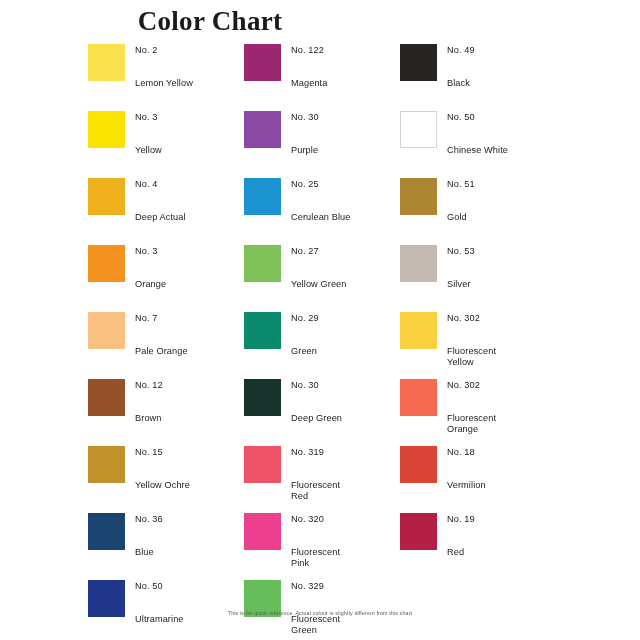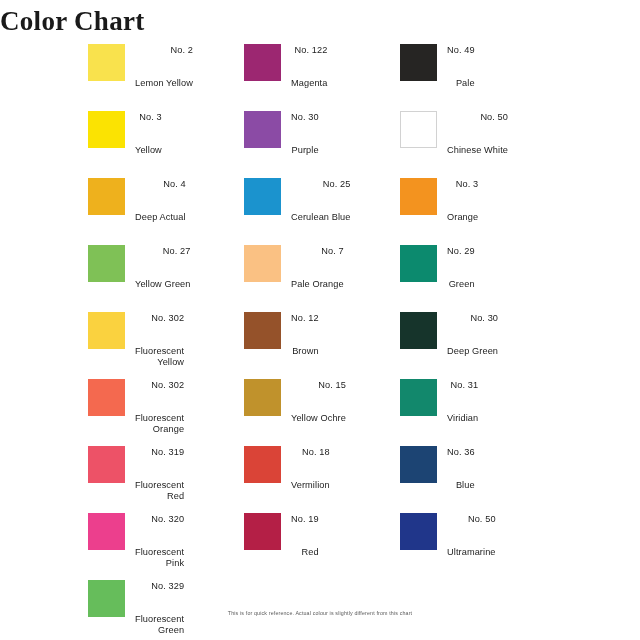--- a/index.html
+++ b/index.html
@@ -18,41 +18,40 @@
     width: 640px;
     height: 640px;
     position: relative;
     background: #ffffff;
   }
   #chart-title {
     position: absolute;
     top: 6px;
     left: 0;
     width: 420px;
-    text-align: left;
+    text-align: center;
     font-family: "Liberation Serif", serif;
     font-weight: bold;
     font-size: 27px;
     letter-spacing: 0.3px;
     color: #1a1a1a;
   }
   #swatch-grid {
     position: absolute;
     top: 44px;
     left: 88px;
     width: 540px;
     display: grid;
     grid-template-columns: 156px 156px 180px;
     grid-auto-rows: 67px;
   }
   .swatch-cell {
     display: flex;
     flex-direction: row;
     align-items: flex-start;
-    text-align: right;
   }
   .swatch-chip {
     width: 37px;
     height: 37px;
     flex: 0 0 37px;
     box-sizing: border-box;
   }
   .swatch-chip.outlined {
     border: 1px solid #d2d2d2;
   }
@@ -103,21 +102,21 @@
         <div class="swatch-chip" style="background-color: rgb(156, 39, 113);"></div>
         <div class="swatch-text">
           <span class="swatch-code">No. 122</span>
           <span class="swatch-name">Magenta</span>
         </div>
       </div>
       <div class="swatch-cell">
         <div class="swatch-chip" style="background-color: rgb(38, 37, 35);"></div>
         <div class="swatch-text">
           <span class="swatch-code">No. 49</span>
-          <span class="swatch-name">Pale</span>
+          <span class="swatch-name">Black</span>
         </div>
       </div>
       <div class="swatch-cell">
         <div class="swatch-chip" style="background-color: rgb(251, 227, 2);"></div>
         <div class="swatch-text">
           <span class="swatch-code">No. 3</span>
           <span class="swatch-name">Yellow</span>
         </div>
       </div>
       <div class="swatch-cell">
@@ -142,34 +141,48 @@
         </div>
       </div>
       <div class="swatch-cell">
         <div class="swatch-chip" style="background-color: rgb(27, 147, 206);"></div>
         <div class="swatch-text">
           <span class="swatch-code">No. 25</span>
           <span class="swatch-name">Cerulean Blue</span>
         </div>
       </div>
       <div class="swatch-cell">
+        <div class="swatch-chip" style="background-color: rgb(171, 133, 48);"></div>
+        <div class="swatch-text">
+          <span class="swatch-code">No. 51</span>
+          <span class="swatch-name">Gold</span>
+        </div>
+      </div>
+      <div class="swatch-cell">
         <div class="swatch-chip" style="background-color: rgb(243, 147, 31);"></div>
         <div class="swatch-text">
           <span class="swatch-code">No. 3</span>
           <span class="swatch-name">Orange</span>
         </div>
       </div>
       <div class="swatch-cell">
         <div class="swatch-chip" style="background-color: rgb(127, 193, 86);"></div>
         <div class="swatch-text">
           <span class="swatch-code">No. 27</span>
           <span class="swatch-name">Yellow Green</span>
         </div>
       </div>
       <div class="swatch-cell">
+        <div class="swatch-chip" style="background-color: rgb(195, 187, 178);"></div>
+        <div class="swatch-text">
+          <span class="swatch-code">No. 53</span>
+          <span class="swatch-name">Silver</span>
+        </div>
+      </div>
+      <div class="swatch-cell">
         <div class="swatch-chip" style="background-color: rgb(250, 193, 131);"></div>
         <div class="swatch-text">
           <span class="swatch-code">No. 7</span>
           <span class="swatch-name">Pale Orange</span>
         </div>
       </div>
       <div class="swatch-cell">
         <div class="swatch-chip" style="background-color: rgb(12, 138, 110);"></div>
         <div class="swatch-text">
           <span class="swatch-code">No. 29</span>
@@ -207,27 +220,20 @@
         </div>
       </div>
       <div class="swatch-cell">
         <div class="swatch-chip" style="background-color: rgb(192, 146, 44);"></div>
         <div class="swatch-text">
           <span class="swatch-code">No. 15</span>
           <span class="swatch-name">Yellow Ochre</span>
         </div>
       </div>
       <div class="swatch-cell">
-        <div class="swatch-chip" style="background-color: rgb(18, 136, 108);"></div>
-        <div class="swatch-text">
-          <span class="swatch-code">No. 31</span>
-          <span class="swatch-name">Viridian</span>
-        </div>
-      </div>
-      <div class="swatch-cell">
         <div class="swatch-chip" style="background-color: rgb(237, 82, 103);"></div>
         <div class="swatch-text">
           <span class="swatch-code">No. 319</span>
           <span class="swatch-name">Fluorescent
 Red</span>
         </div>
       </div>
       <div class="swatch-cell">
         <div class="swatch-chip" style="background-color: rgb(218, 68, 55);"></div>
         <div class="swatch-text">

